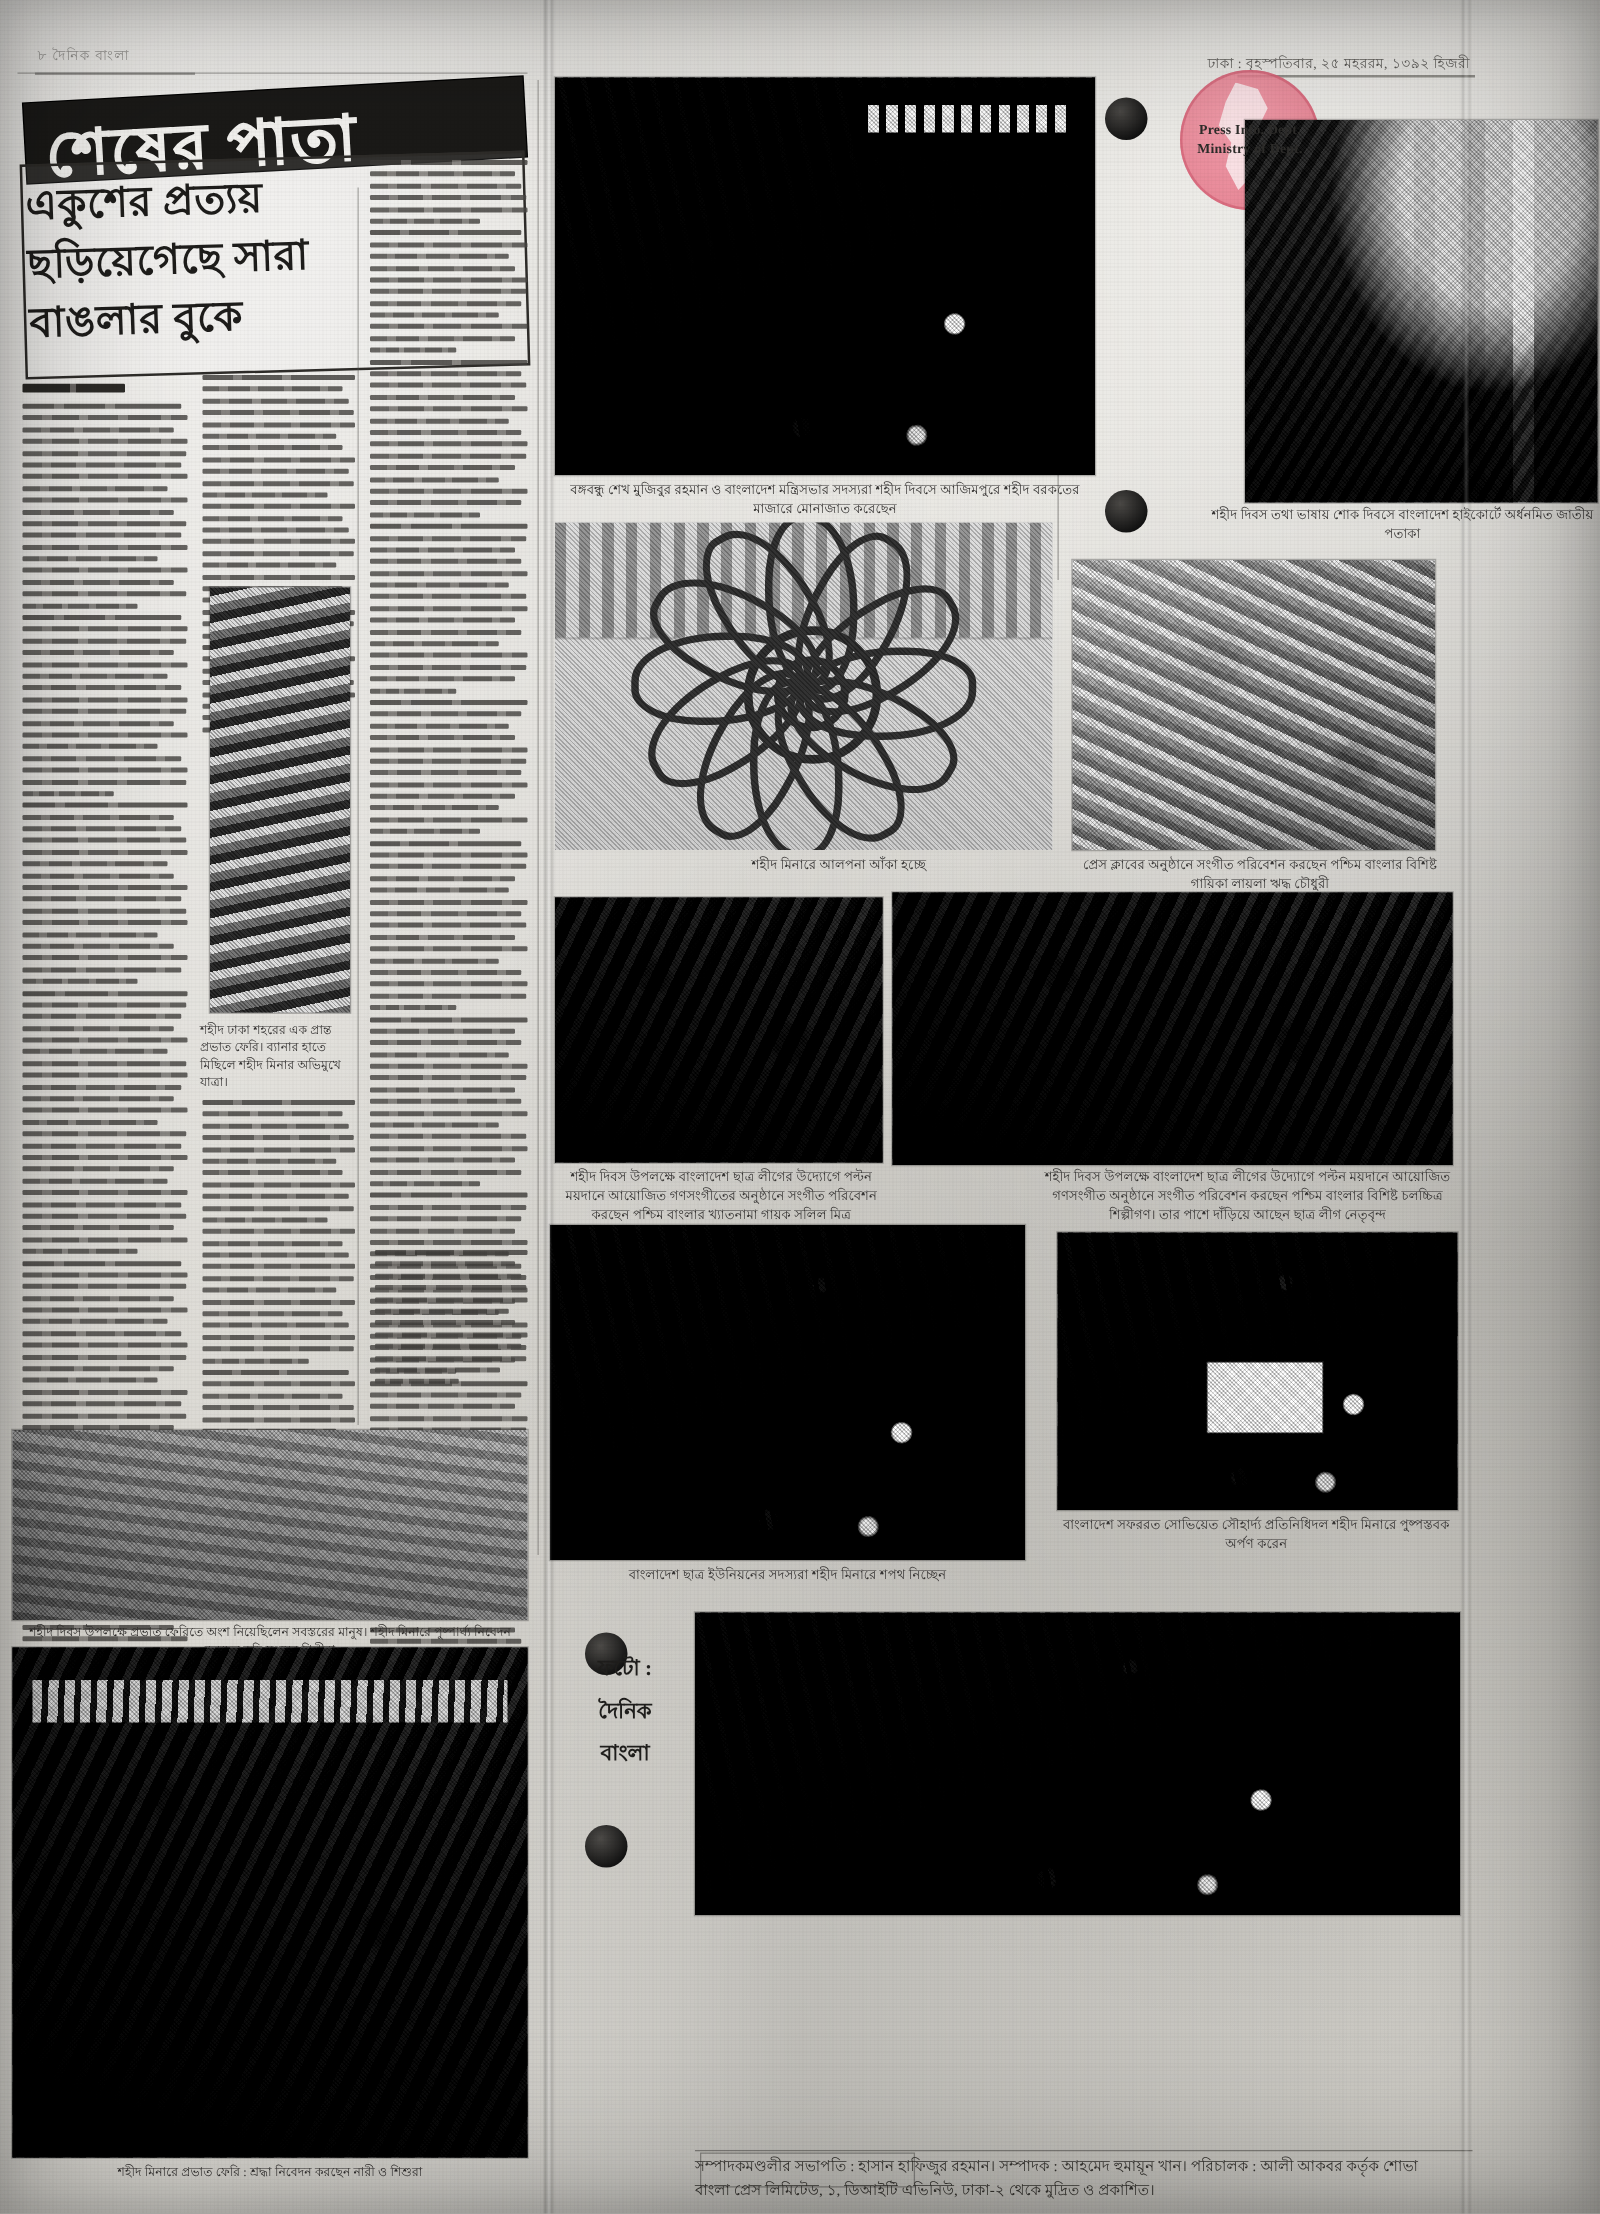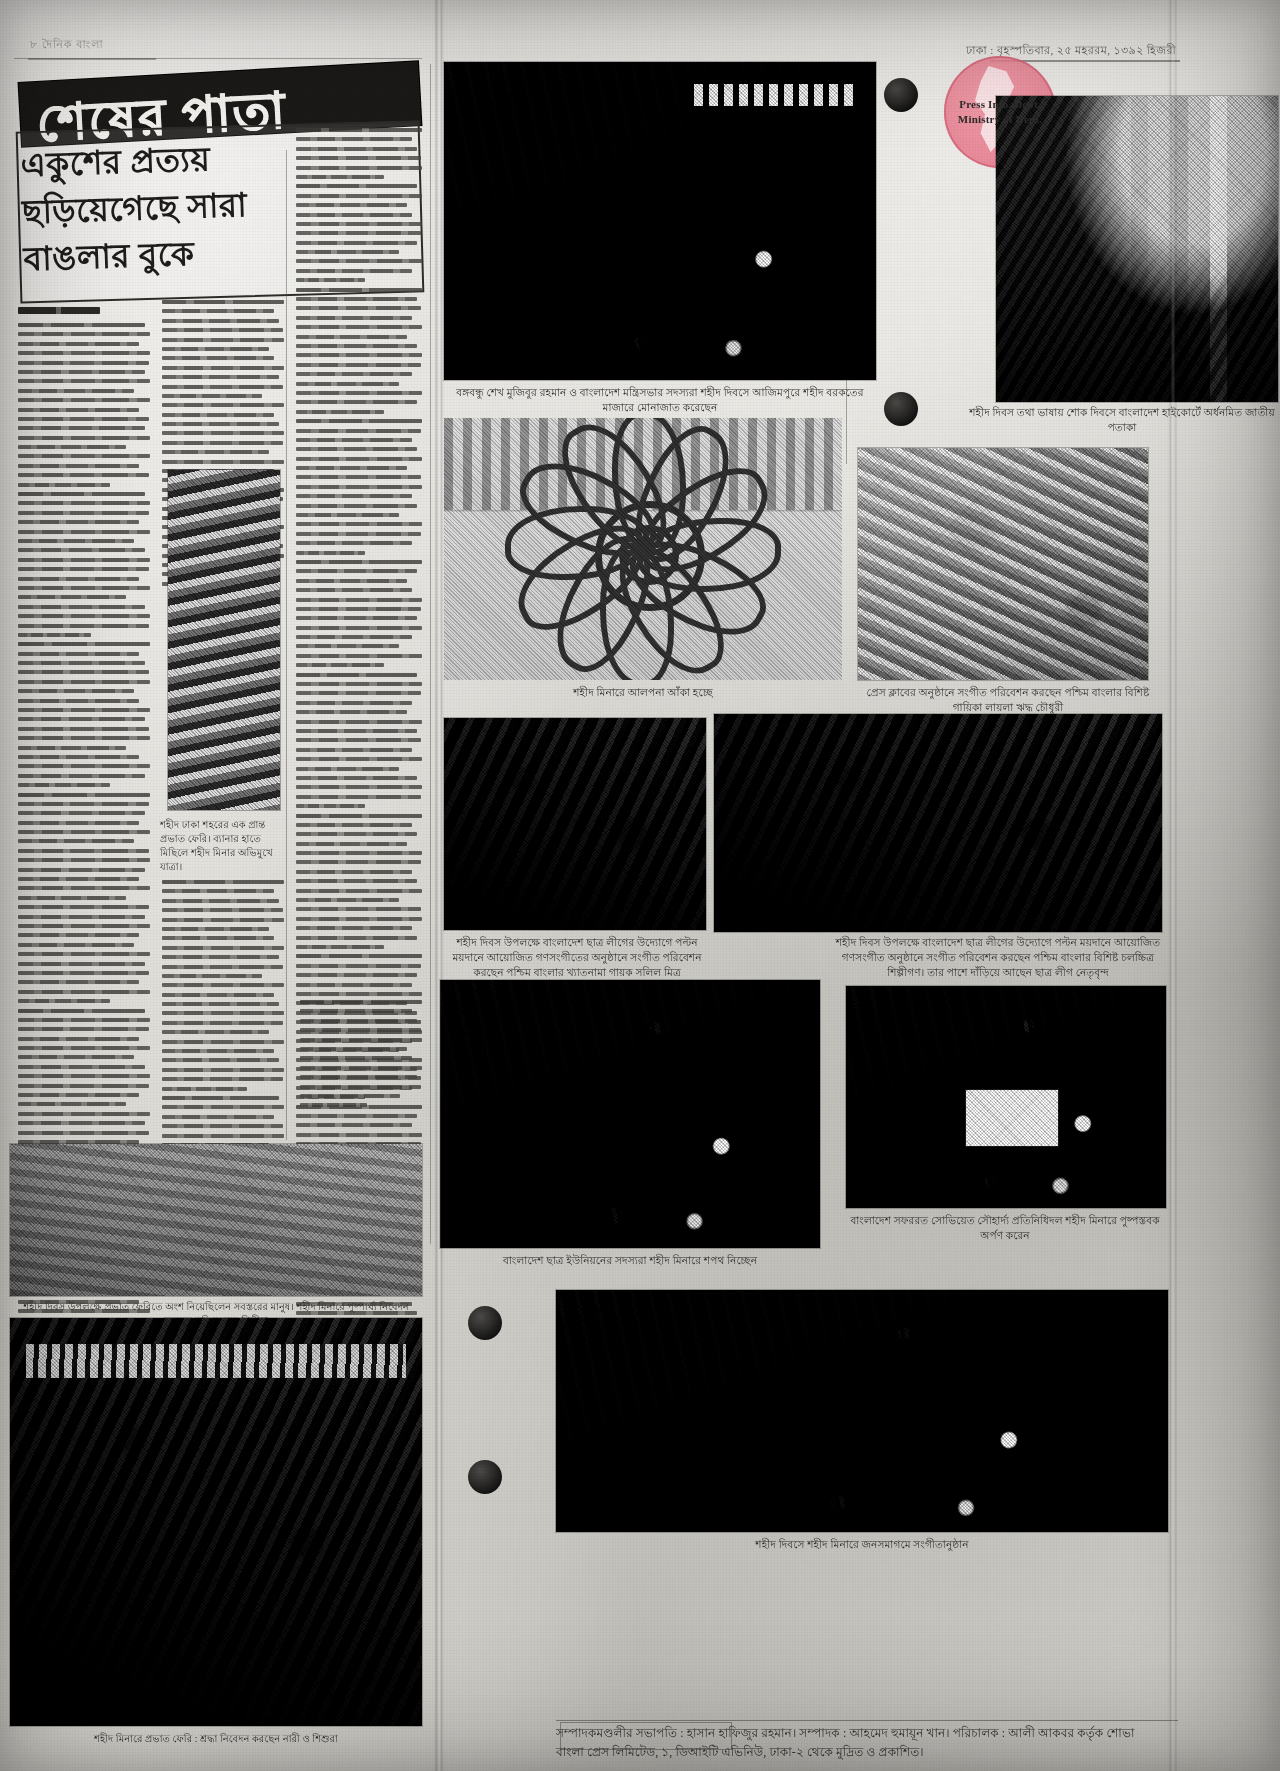--- a/index.html
+++ b/index.html
@@ -683,43 +683,47 @@
     <div class="alp-petal" style="transform:rotate(90deg);"></div>
     <div class="alp-petal" style="transform:rotate(120deg);"></div>
     <div class="alp-petal" style="transform:rotate(150deg);"></div>
     <div class="alp-petal" style="transform:rotate(180deg);"></div>
     <div class="alp-petal" style="transform:rotate(210deg);"></div>
     <div class="alp-petal" style="transform:rotate(240deg);"></div>
     <div class="alp-petal" style="transform:rotate(270deg);"></div>
     <div class="alp-petal" style="transform:rotate(300deg);"></div>
     <div class="alp-petal" style="transform:rotate(330deg);"></div>
   </div>
-  <div class="cap" style="left:444px;top:686px;width:398px;">শহীদ মিনারে আলপনা আঁকা হচ্ছে</div>
+  <div class="cap" style="left:472px;top:686px;width:398px;">শহীদ মিনারে আলপনা আঁকা হচ্ছে</div>
 
   <div class="photo ph-mid" style="left:858px;top:448px;width:290px;height:232px;"></div>
   <div class="cap" style="left:852px;top:686px;width:312px;">প্রেস ক্লাবের অনুষ্ঠানে সংগীত পরিবেশন করছেন পশ্চিম বাংলার বিশিষ্ট গায়িকা লায়লা ঋদ্ধ চৌধুরী</div>
 
   <div class="photo ph-dark" style="left:444px;top:718px;width:262px;height:212px;"></div>
   <div class="cap" style="left:440px;top:936px;width:274px;">শহীদ দিবস উপলক্ষে বাংলাদেশ ছাত্র লীগের উদ্যোগে পল্টন ময়দানে আয়োজিত গণসংগীতের অনুষ্ঠানে সংগীত পরিবেশন করছেন পশ্চিম বাংলার খ্যাতনামা গায়ক সলিল মিত্র</div>
 
   <div class="photo ph-dark" style="left:714px;top:714px;width:448px;height:218px;"></div>
   <div class="cap" style="left:828px;top:936px;width:340px;">শহীদ দিবস উপলক্ষে বাংলাদেশ ছাত্র লীগের উদ্যোগে পল্টন ময়দানে আয়োজিত গণসংগীত অনুষ্ঠানে সংগীত পরিবেশন করছেন পশ্চিম বাংলার বিশিষ্ট চলচ্চিত্র শিল্পীগণ। তার পাশে দাঁড়িয়ে আছেন ছাত্র লীগ নেতৃবৃন্দ</div>
 
   <div class="photo ph-crowd" style="left:440px;top:980px;width:380px;height:268px;"></div>
   <div class="cap" style="left:440px;top:1254px;width:380px;">বাংলাদেশ ছাত্র ইউনিয়নের সদস্যরা শহীদ মিনারে শপথ নিচ্ছেন</div>
 
   <div class="photo ph-crowd" style="left:846px;top:986px;width:320px;height:222px;">
     <div style="position:absolute;left:120px;top:104px;width:92px;height:56px;background:#f2f2f2;box-shadow:0 0 0 1px #333;"></div>
   </div>
   <div class="cap" style="left:838px;top:1214px;width:334px;">বাংলাদেশ সফররত সোভিয়েত সৌহার্দ্য প্রতিনিধিদল শহীদ মিনারে পুষ্পস্তবক অর্পণ করেন</div>
 
   <div class="photo ph-crowd" style="left:556px;top:1290px;width:612px;height:242px;"></div>
-  <div class="cap" style="left:556px;top:1538px;width:612px;">শহীদ দিবসে শহীদ মিনারে জনসমাগমে সংগীতানুষ্ঠান</div>
 
   <div class="cdot" style="top:1306px;"></div>
+  <div class="credit">
+    <span>ফটো :</span>
+    <span>দৈনিক</span>
+    <span>বাংলা</span>
+  </div>
   <div class="cdot" style="top:1460px;"></div>
 
   <div class="photo ph-light" style="left:10px;top:1144px;width:412px;height:152px;"></div>
   <div class="cap small" style="left:14px;top:1300px;width:404px;color:#2e2c2a;">শহীদ দিবস উপলক্ষে প্রভাত ফেরিতে অংশ নিয়েছিলেন সবস্তরের মানুষ। শহীদ মিনারে পুষ্পার্ঘ্য নিবেদন করছেন কচি সংঘের শিল্পীরা</div>
 
   <div class="photo ph-dark" style="left:10px;top:1318px;width:412px;height:408px;">
     <div style="position:absolute;left:16px;top:26px;right:16px;height:34px;background:repeating-linear-gradient(92deg,#e8e8e8 0 8px,#2a2a2a 8px 13px);opacity:.85;"></div>
   </div>
   <div class="cap small" style="left:14px;top:1732px;width:404px;">শহীদ মিনারে প্রভাত ফেরি : শ্রদ্ধা নিবেদন করছেন নারী ও শিশুরা</div>
 

